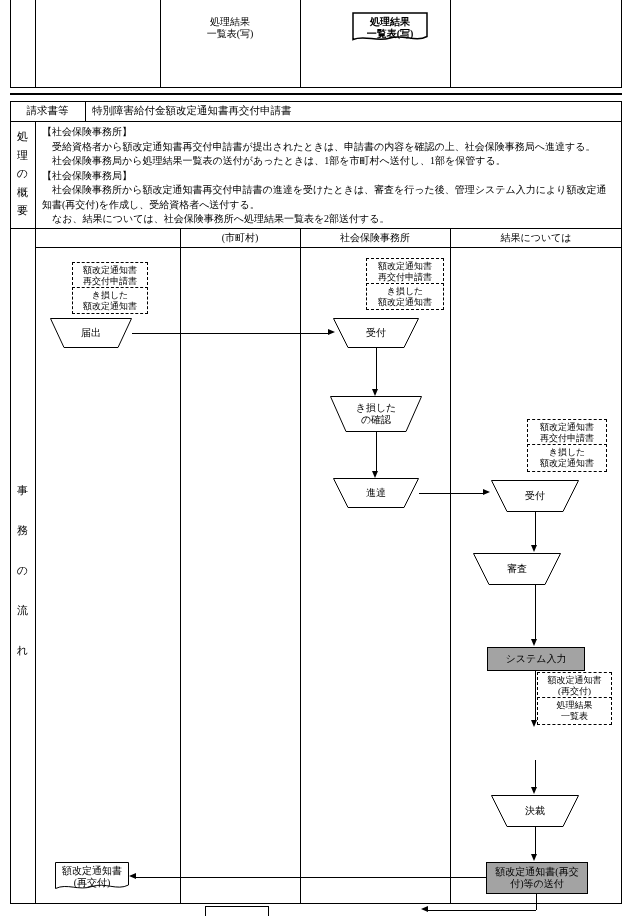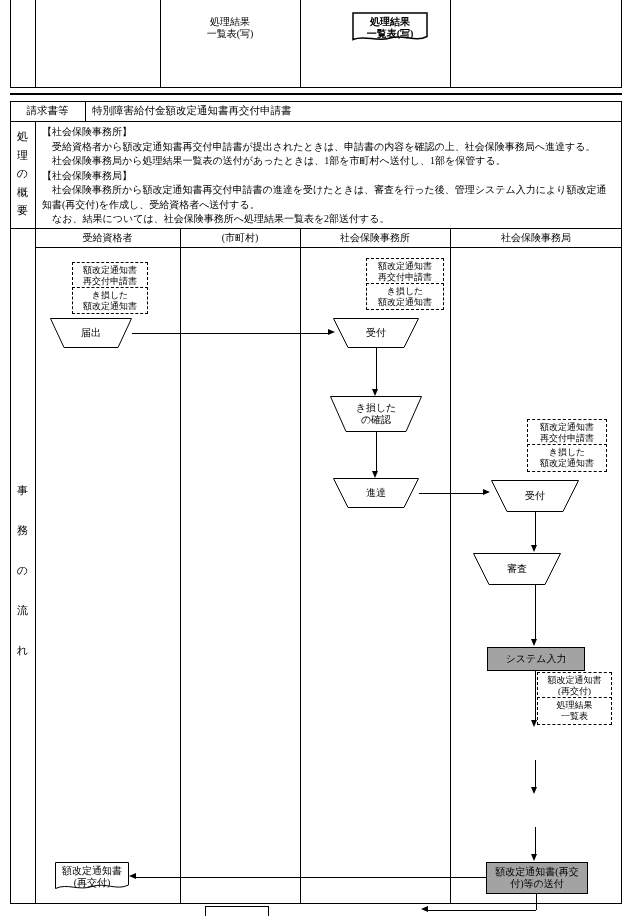--- a/index.html
+++ b/index.html
@@ -80,24 +80,23 @@
 【社会保険事務局】
 　社会保険事務所から額改定通知書再交付申請書の進達を受けたときは、審査を行った後、管理システム入力により額改定通知書(再交付)を作成し、受給資格者へ送付する。
 　なお、結果については、社会保険事務所へ処理結果一覧表を2部送付する。</div>
 
   <div class="vlabel" style="left:10px;top:470px;width:25px;line-height:40px">事
 務
 の
 流
 れ</div>
 
-  <div class="c" style="left:35px;top:229px;width:145px;height:18px;font-size:10px">受給資格者</div>
   <div class="c" style="left:180px;top:229px;width:120px;height:18px;font-size:10px">(市町村)</div>
   <div class="c" style="left:300px;top:229px;width:150px;height:18px;font-size:10px">社会保険事務所</div>
-  <div class="c" style="left:450px;top:229px;width:172px;height:18px;font-size:10px">社会保険事務局</div>
+  <div class="c" style="left:450px;top:229px;width:172px;height:18px;font-size:10px">結果については</div>
 
   <div class="hl" style="left:132px;top:333px;width:196px"></div>
   <div class="ah ah-r" style="left:328px;top:329px"></div>
 
   <div class="vl" style="left:376px;top:348px;height:42px"></div>
   <div class="ah ah-d" style="left:372px;top:389px"></div>
 
   <div class="vl" style="left:376px;top:432px;height:40px"></div>
   <div class="ah ah-d" style="left:372px;top:471px"></div>
 
@@ -175,20 +174,26 @@
     <svg viewBox="0 0 88 32">
         <polygon points="0.5,0.5 87.5,0.5 72,31.5 16,31.5" fill="#fff" stroke="#000" stroke-width="1"></polygon>
       </svg>
     <span>審査</span>
   </div>
   <div class="rect" style="left:487px;top:647px;width:96px;height:22px">システム入力</div>
   <div class="ddoc" style="left:537px;top:672px;width:73px;height:26px">額改定通知書
 (再交付)</div>
   <div class="ddoc" style="left:537px;top:697px;width:73px;height:26px">処理結果
 一覧表</div>
+  <div class="shape" style="left:491px;top:795px;width:88px;height:32px">
+    <svg viewBox="0 0 88 32">
+        <polygon points="0.5,0.5 87.5,0.5 72,31.5 16,31.5" fill="#fff" stroke="#000" stroke-width="1"></polygon>
+      </svg>
+    <span>決裁</span>
+  </div>
   <div class="rect" style="left:486px;top:862px;width:100px;height:30px">額改定通知書(再交
 付)等の送付</div>
 
   <div class="shape" style="left:55px;top:862px;width:74px;height:30px">
     <svg viewBox="0 0 74 30">
         <path d="M0.5,0.5 L73.5,0.5 L73.5,23 C62,29 50,20 37,24.5 C24,29 12,21 0.5,26.5 Z" fill="#fff" stroke="#000" stroke-width="1"></path>
       </svg>
     <span>額改定通知書
 (再交付)</span>
   </div>

